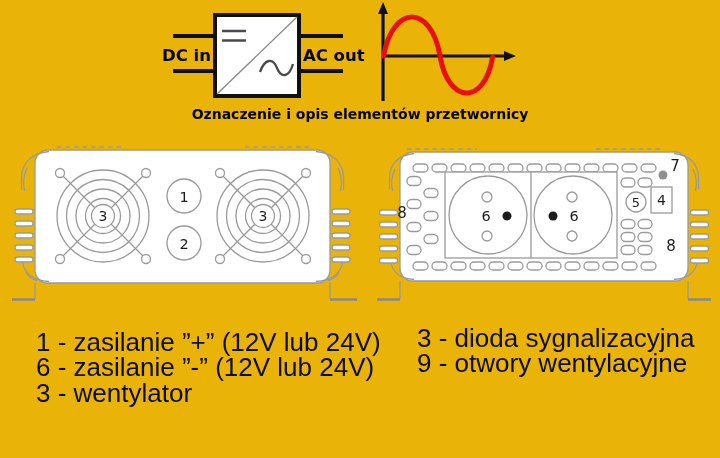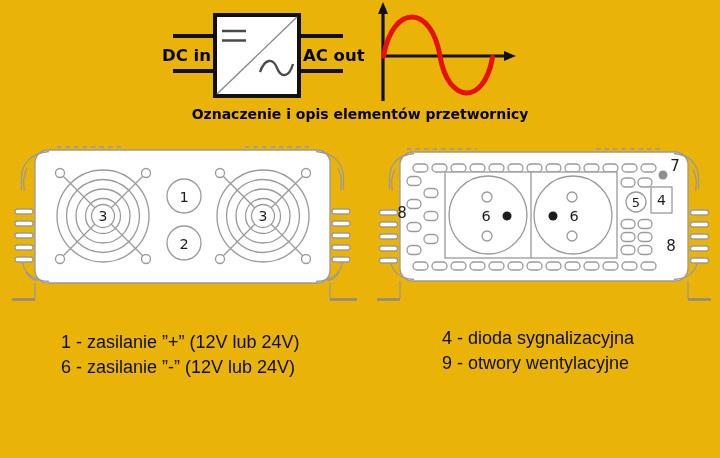--- a/index.html
+++ b/index.html
@@ -15,21 +15,21 @@
     font-family:"DejaVu Sans",sans-serif;fill:#1c1c1c;
     text-anchor:middle;
   }
   #caption{
     left:140px;top:106px;width:440px;text-align:center;
     font-family:"DejaVu Sans",sans-serif;font-weight:bold;font-size:14px;color:#000;
   }
   .io-label{
     font-family:"DejaVu Sans",sans-serif;font-weight:bold;font-size:16.5px;fill:#05051a;
   }
-  .legend-col{font-size:18px;line-height:25.3px;color:#0d0d0d;letter-spacing:0;margin-left:25px;}
+  .legend-col{font-size:26px;line-height:25.3px;color:#0d0d0d;letter-spacing:0;}
   #legend-left{left:36px;top:330px;}
   #legend-right{left:417px;top:326px;}
   .sine{stroke:var(--waveform-red,#e8100c);stroke-width:5;fill:none;stroke-linecap:round;}
   .axis{stroke:#101010;stroke-width:3.2;fill:none;}
   .arrow{fill:#101010;stroke:none;}
   .thickline{stroke:#101010;stroke-width:4;fill:none;}
   .symline{stroke:#4a4a4a;stroke-width:2.3;fill:none;}
 </style>
 </head>
 <body>
@@ -243,19 +243,20 @@
       <circle cx="663" cy="175" r="4.5" style="fill:var(--led-gray,#8f8f8f)"></circle>
       <text class="num" x="675" y="171" font-size="15">7</text>
     </g>
     <text class="num" x="402" y="218" font-size="15">8</text>
     <text class="num" x="671" y="251" font-size="15">8</text>
   </svg>
 
   <div id="legend-left" class="abs legend-col">
     <div>1 - zasilanie ”+” (12V lub 24V)</div>
     <div>6 - zasilanie ”-” (12V lub 24V)</div>
+    <div>3 - wentylator</div>
   </div>
   <div id="legend-right" class="abs legend-col">
-    <div>4 - dioda sygnalizacyjna</div>
+    <div>3 - dioda sygnalizacyjna</div>
     <div>9 - otwory wentylacyjne</div>
   </div>
 
 </div>
 
 </body></html>

